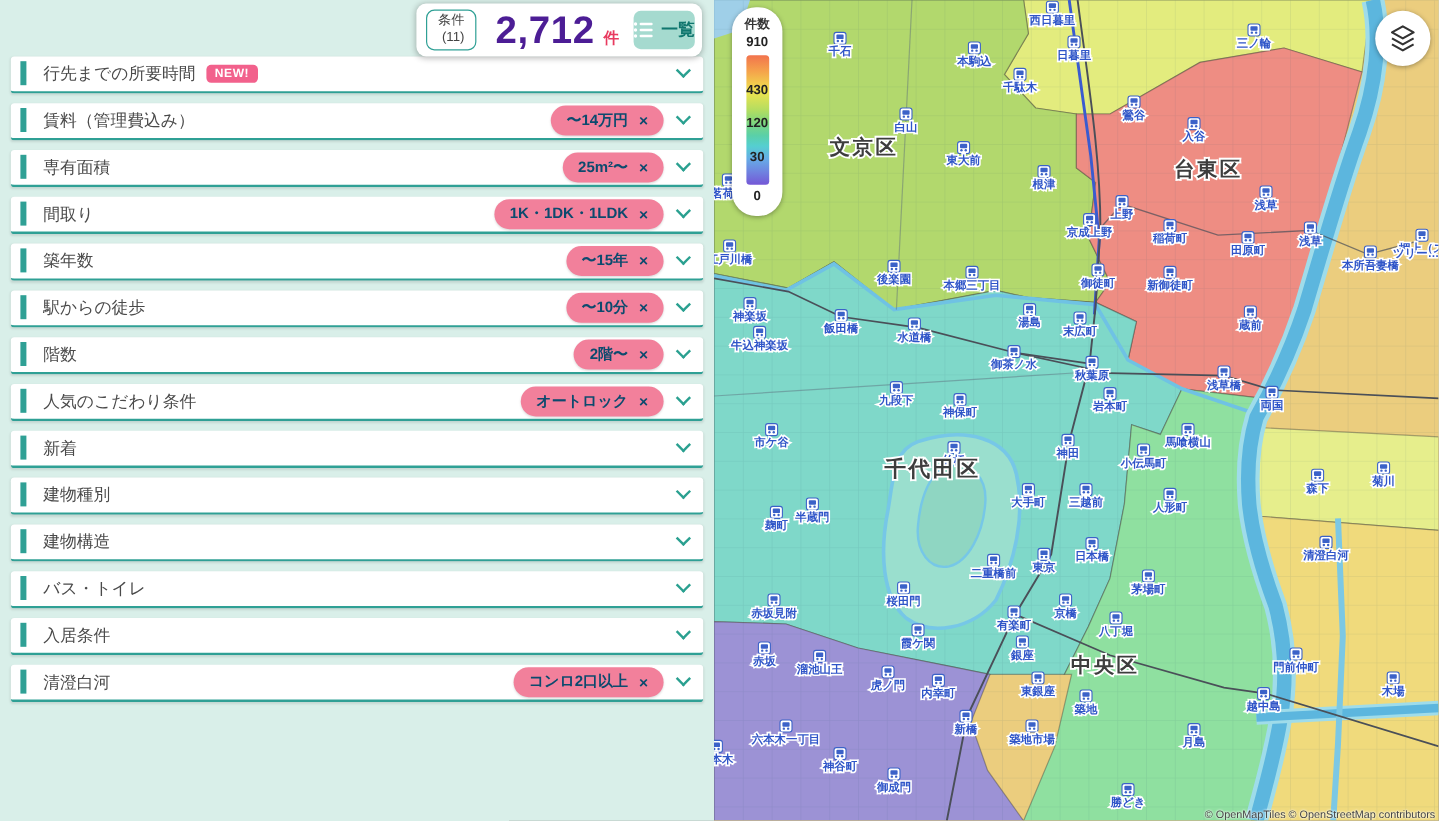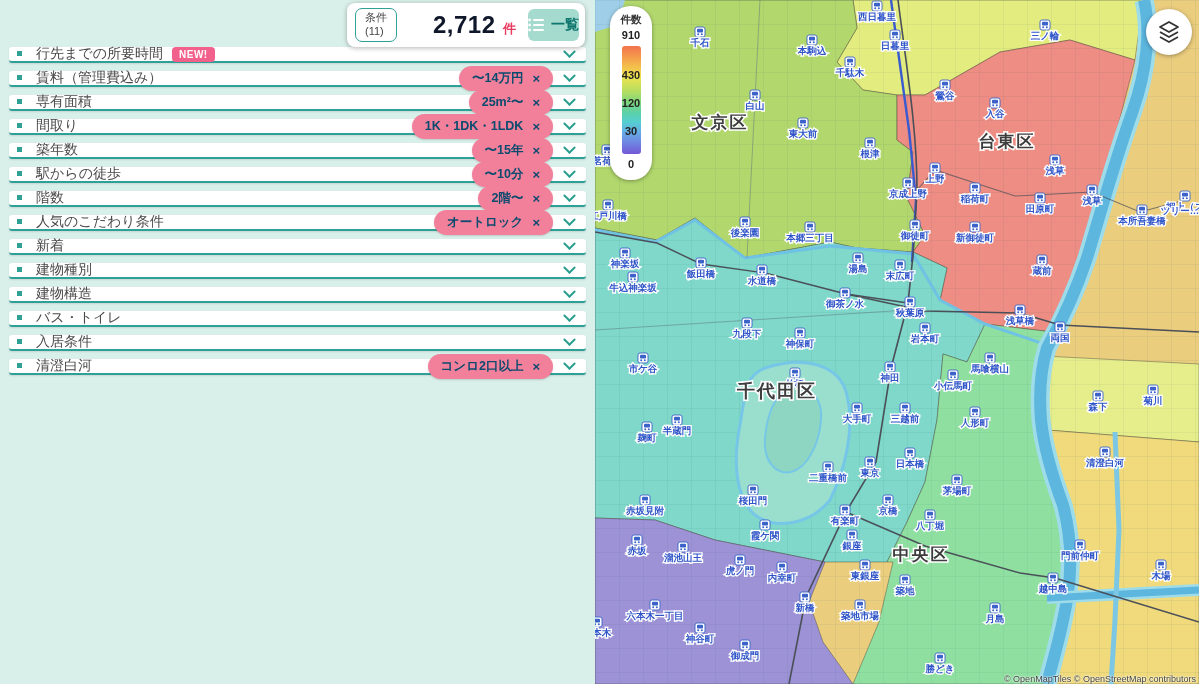--- a/index.html
+++ b/index.html
@@ -2,43 +2,43 @@
 <html><head>
 <meta charset="utf-8">
 <style>
   html,body{margin:0;padding:0;background:#888;}
   *{box-sizing:border-box;font-family:"Liberation Sans","DejaVu Sans",sans-serif;}
   .app{position:relative;width:1199px;height:684px;overflow:hidden;background:#d9efe9;}
 
   
   .panel{position:absolute;left:0;top:0;width:595px;height:684px;background:#d9efe9;}
   .filters{position:absolute;top:47px;left:0;right:0;}
-  .filter-row{position:relative;height:16px;background:#fff;border-radius:3px;
+  .filter-row{position:relative;height:31px;background:#fff;border-radius:3px;
     border-bottom:2px solid #2fa095;margin:0 9px 8px 9px;box-shadow:0 1px 2px rgba(0,0,0,.10);
     display:flex;align-items:center;padding:0 12px 0 27px;cursor:pointer;}
   .accent{position:absolute;left:8px;top:4px;bottom:5px;width:5px;background:#2fa095;}
   .flabel{font-size:14px;color:#4a4a4a;white-space:nowrap;}
   .tag{background:#f2618c;color:#fff;font-size:10px;font-weight:bold;
     padding:2px 7px;border-radius:4px;margin-left:9px;letter-spacing:.5px;}
   .spacer{flex:1;}
   .badge{background:#f2809b;color:#0c4a6e;font-weight:bold;font-size:12.5px;height:25px;
     border-radius:13px;padding:0 13px;margin-right:12px;display:flex;align-items:center;gap:9px;
     box-shadow:0 1px 2px rgba(0,0,0,.15);white-space:nowrap;}
   .badge .x{font-size:13px;font-weight:bold;cursor:pointer;}
   .chev{width:9px;height:9px;border-right:2px solid #2aa090;border-bottom:2px solid #2aa090;
     transform:rotate(45deg) translate(-2px,-2px);flex:none;}
 
   
   .hdr{position:absolute;top:3px;left:347px;width:238px;height:44px;background:#fff;
     border-radius:8px;box-shadow:0 1px 5px rgba(0,0,0,.30);display:flex;align-items:center;
     padding:0 6px 0 8px;gap:8px;z-index:5;}
-  .cond-box{border:1px solid #2fa095;border-radius:7px;padding:2px 9px;text-align:left;
+  .cond-box{border:1px solid #2fa095;border-radius:7px;padding:2px 9px;text-align:right;
     font-size:11px;color:#444;line-height:1.25;cursor:pointer;background:#fff;}
   .count-wrap{flex:1;text-align:right;white-space:nowrap;padding-right:4px;}
-  .count-num{font-size:24px;font-weight:bold;color:#0f172a;letter-spacing:.5px;}
+  .count-num{font-size:32px;font-weight:bold;color:#4c1d95;letter-spacing:.5px;}
   .count-unit{font-size:13px;font-weight:bold;color:#e83a5f;margin-left:3px;}
   .list-btn{background:#a5dacf;color:#0f766e;font-size:14px;font-weight:bold;border:none;
     border-radius:6px;height:32px;padding:0 0;display:flex;align-items:center;gap:7px;cursor:pointer;}
 
   
   .map{position:absolute;left:595px;top:0;width:604px;height:684px;background:#ebcd7e;overflow:hidden;cursor:grab;}
   .basemap{position:absolute;left:0;top:0;}
   .station text{font-size:9.5px;font-weight:bold;fill:#2f55c8;stroke:#ffffff;stroke-width:2.6px;
     paint-order:stroke;text-anchor:middle;}
   .wardlabel{font-weight:bold;fill:#3d3d3d;stroke:#ffffff;stroke-width:3px;paint-order:stroke;

